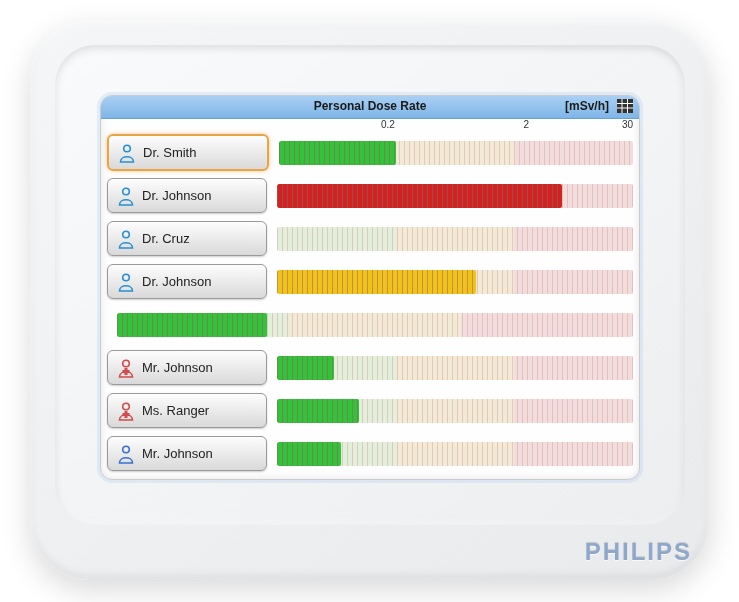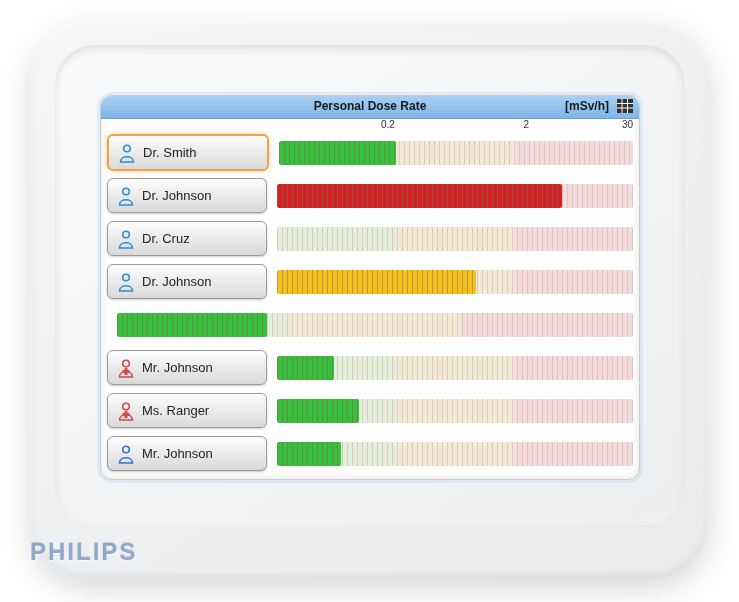--- a/index.html
+++ b/index.html
@@ -53,21 +53,21 @@
   }
   .label-btn.selected{border:2px solid #e8a446;box-shadow:0 0 4px rgba(232,164,70,0.6);}
   .label-btn .icon{width:20px;height:20px;margin:0 6px 0 8px;flex-shrink:0;}
   .bar-area{flex:1;height:24px;margin-left:10px;position:relative;background:linear-gradient(to right,#e3eedb 0%,#e3eedb 33.3%,#f3ead6 33.3%,#f3ead6 66.6%,#f2dcdc 66.6%,#f2dcdc 100%);border-radius:2px;overflow:hidden;}
   .bar-area::after{content:"";position:absolute;top:0;left:0;right:0;bottom:0;background-image:repeating-linear-gradient(to right,rgba(200,150,150,0.4) 0,rgba(200,150,150,0.4) 1px,transparent 1px,transparent 5px);}
   .bar{height:100%;position:absolute;top:0;left:0;background-image:repeating-linear-gradient(to right,rgba(0,0,0,0.25) 0,rgba(0,0,0,0.25) 1px,transparent 1px,transparent 5px);border-radius:2px;}
   .bar.green{background-color:#35c23a;background-image:repeating-linear-gradient(to right,#1e8a22 0,#1e8a22 1px,#35c23a 1px,#35c23a 5px);}
   .bar.yellow{background-color:#f2c21a;background-image:repeating-linear-gradient(to right,#b89012 0,#b89012 1px,#f2c21a 1px,#f2c21a 5px);}
   .bar.red{background-color:#d22323;background-image:repeating-linear-gradient(to right,#8e1616 0,#8e1616 1px,#d22323 1px,#d22323 5px);}
   .brand{
-    position:absolute;left:0;right:18px;bottom:14px;text-align:left;
+    position:absolute;left:0;right:18px;bottom:14px;text-align:right;
     font-size:24px;font-weight:bold;letter-spacing:2px;
     color:#8fa7c8;
     text-shadow:0 1px 1px rgba(255,255,255,0.8),0 -1px 1px rgba(0,0,0,0.15);
     margin-top:48px;
   }
 </style>
 </head>
 <body>
 
 <div class="device">

